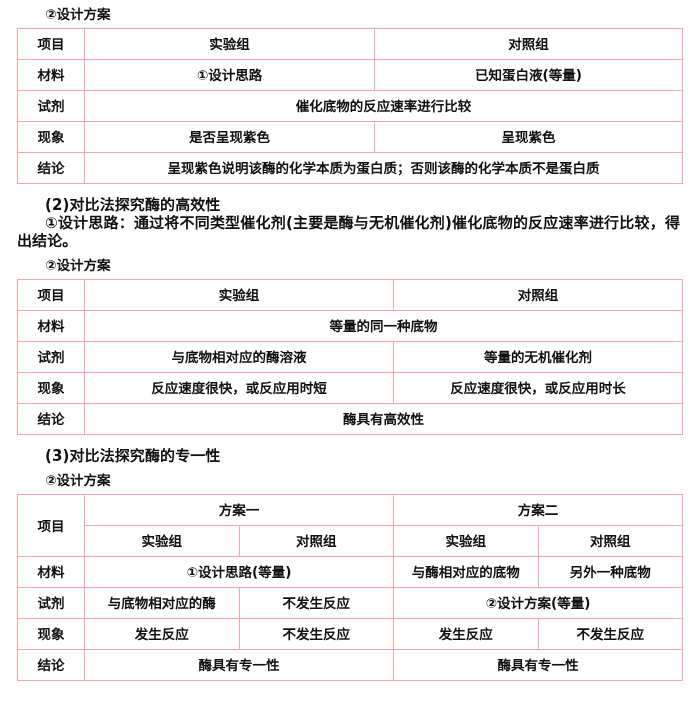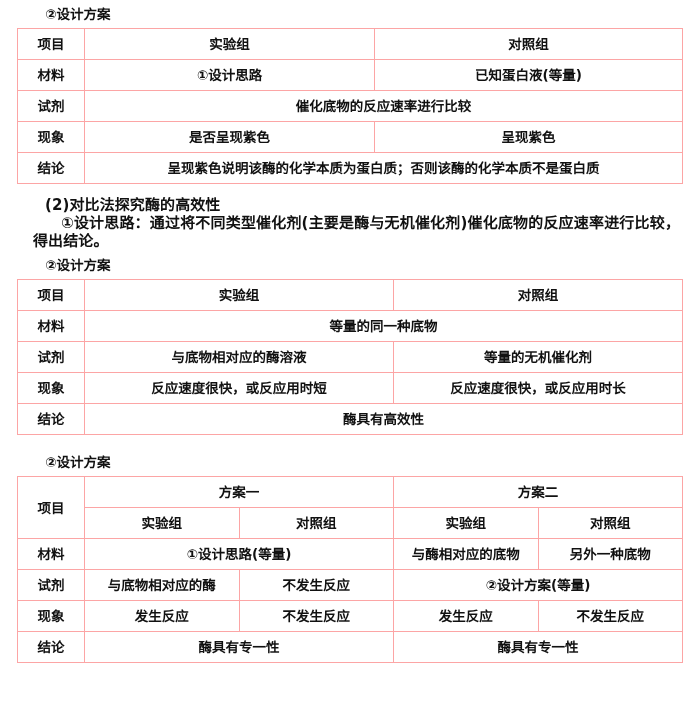--- a/index.html
+++ b/index.html
@@ -34,21 +34,20 @@
     padding: 0 8px 0 17px;
     letter-spacing: 0.1px;
   }
   .para.indent {
     text-indent: 28px;
   }
   .para.hang {
     text-indent: 28px;
     text-align: justify;
     text-justify: inter-character;
-    margin-left: 16px;
   }
   .caption {
     font-size: 13.5px;
     line-height: 18px;
     padding-left: 45px;
     margin: 0;
     color: #111111;
   }
   .sp-5  { height: 5px; }
   .sp-6  { height: 6px; }
@@ -159,20 +158,21 @@
         <tr>
           <td class="label">结论</td>
           <td colspan="2">酶具有高效性</td>
         </tr>
       </tbody>
     </table>
   </div>
 
   <div class="sp-12"></div>
 
+  <p class="para indent">(3)对比法探究酶的专一性</p>
 
   <div class="sp-6"></div>
 
   <p class="caption">②设计方案</p>
 
   <div class="sp-5"></div>
 
   <div class="tbl-wrap">
     <table class="doc t3">
       <tbody>

